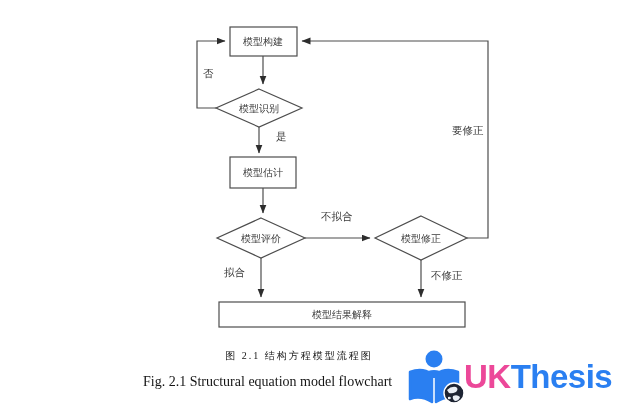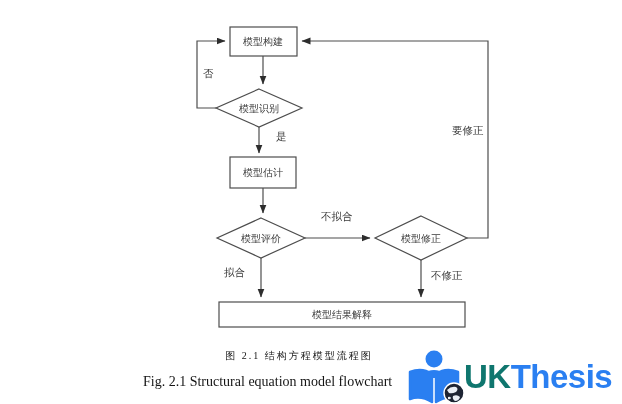--- a/index.html
+++ b/index.html
@@ -26,21 +26,21 @@
     font-family:"Liberation Serif","DejaVu Serif",serif;
     font-size:14px;color:#141414;white-space:nowrap;
   }
   .logo{position:absolute;left:406px;top:346px;width:216px;height:58px;z-index:5;}
   .logo-icon{position:absolute;left:2px;top:2px;}
   .logo-text{
     position:absolute;left:58px;top:14px;
     font-family:"Liberation Sans","DejaVu Sans",sans-serif;
     font-size:33px;font-weight:800;letter-spacing:-0.5px;line-height:1;white-space:nowrap;
   }
-  .logo-uk{color:#0f766e;}
+  .logo-uk{color:#ec4899;}
   .logo-thesis{color:#2a7ff1;}
 </style>
 </head>
 <body>
 
 <div id="stage">
 
   <svg id="flowchart" width="622" height="404" viewBox="0 0 622 404">
     <defs>
       <marker id="arrow" markerUnits="userSpaceOnUse" markerWidth="10" markerHeight="8" refX="8.5" refY="3.5" orient="auto">

